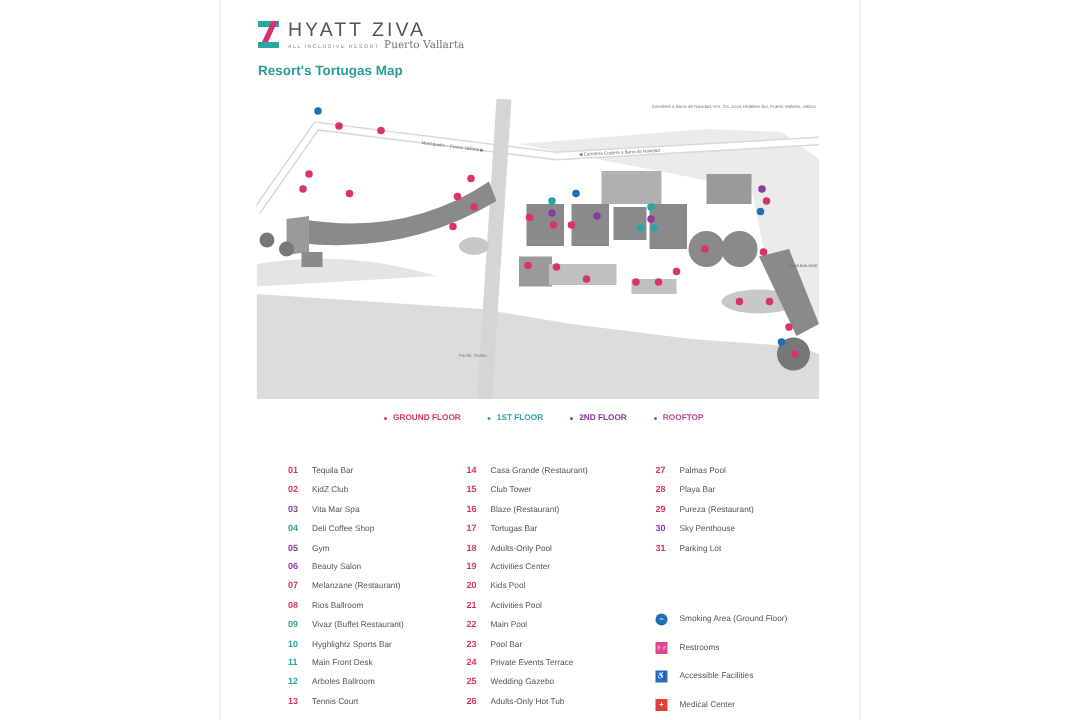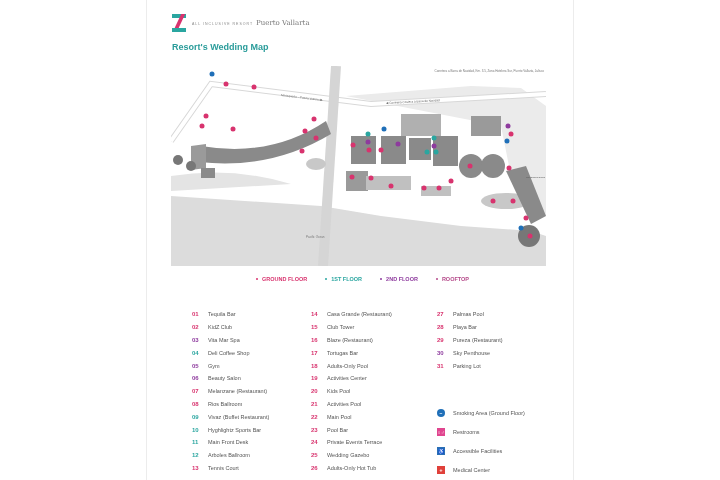--- a/index.html
+++ b/index.html
@@ -35,28 +35,29 @@
 
 <div class="page"></div>
 
 <div class="logo">
   <div class="logo-mark">
     <div class="a"></div>
       <div class="b"></div>
       <div class="c"></div>
   </div>
   <div class="logo-text">
+    <span class="logo-title">HYATT ZIVA</span>
     <span class="logo-sub">
       <span class="logo-tag">ALL INCLUSIVE RESORT</span>
       <span class="logo-script">Puerto Vallarta</span>
     </span>
   </div>
 </div>
 
-<div class="page-title">Resort's Wedding Map</div>
+<div class="page-title">Resort's Tortugas Map</div>
 
 <div class="map">
   <span class="address">Carretera a Barra de Navidad, Km. 3.5, Zona Hotelera Sur, Puerto Vallarta, Jalisco</span>
   <svg width="375" height="200" viewBox="0 0 375 200">
 
     <path d="M0 130 L150 140 L210 150 L290 160 L360 165 L375 170 L375 200 L0 200 Z" fill="#dcdcdc"></path>
     <path d="M0 110 Q60 100 120 118 L0 125 Z" fill="#e4e4e4"></path>
 
     <path d="M175 30 L300 20 L350 22 L375 40 L375 150 L360 140 L340 110 L330 60 Z" fill="#ebebeb"></path>
 

